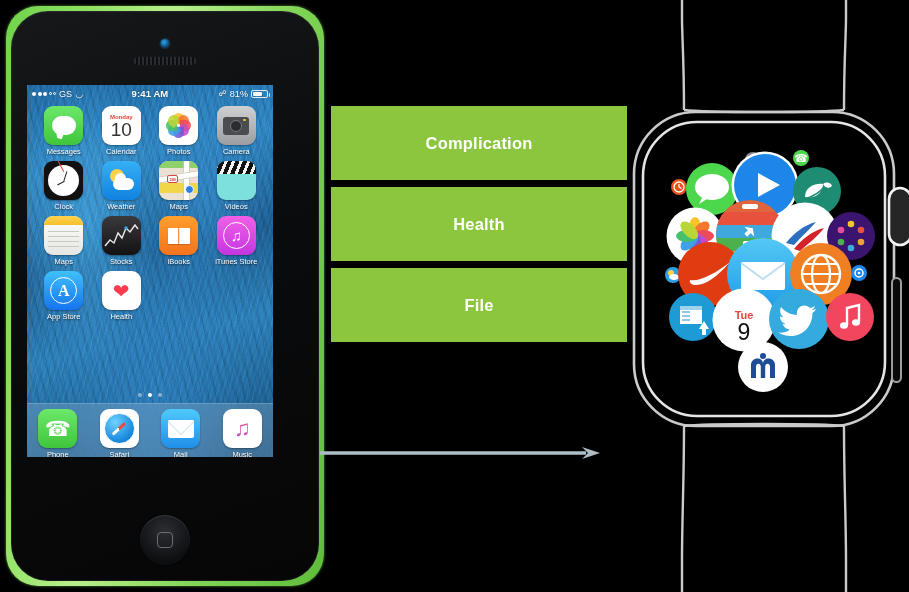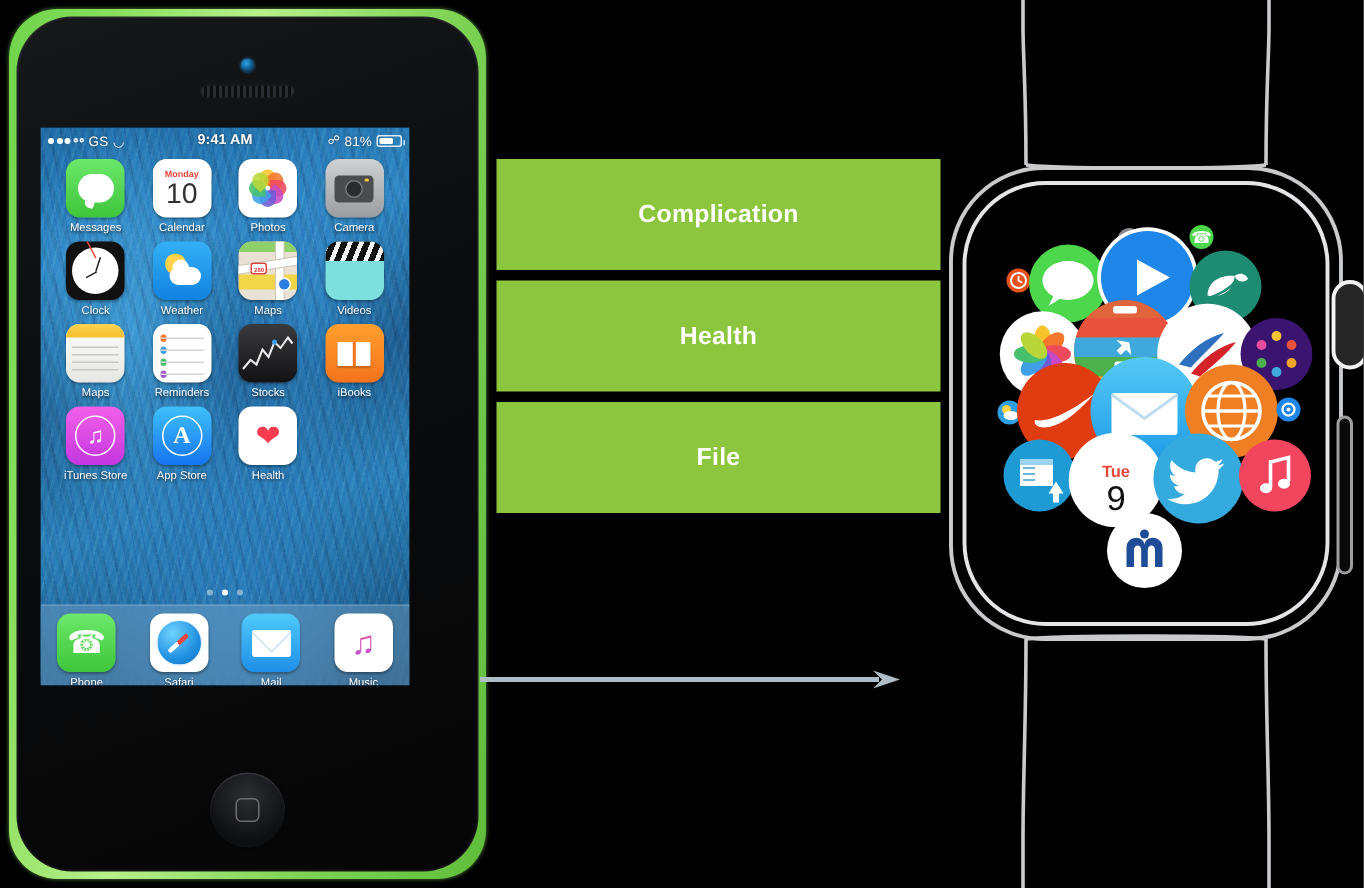--- a/index.html
+++ b/index.html
@@ -324,33 +324,20 @@
           <div class="ic ic-notes">
             <span class="top"></span>
             <span class="ln" style="top:15px"></span>
               <span class="ln" style="top:20px"></span>
             <span class="ln" style="top:25px"></span>
               <span class="ln" style="top:30px"></span>
           </div>
           <div class="lbl">Maps</div>
         </div>
 
-        <div class="app">
-          <div class="ic ic-rem">
-            <span class="dot" style="top:7px;background:#f4772e"></span>
-              <span class="row" style="top:9px"></span>
-            <span class="dot" style="top:15px;background:#3fa0e8"></span>
-              <span class="row" style="top:17px"></span>
-            <span class="dot" style="top:23px;background:#46c06a"></span>
-              <span class="row" style="top:25px"></span>
-            <span class="dot" style="top:31px;background:#a05ad6"></span>
-              <span class="row" style="top:33px"></span>
-          </div>
-          <div class="lbl">Reminders</div>
-        </div>
 
         <div class="app">
           <div class="ic ic-stocks">
             <svg viewBox="0 0 39 39">
                 <polyline points="3,30 8,24 12,27 16,17 20,22 24,12 28,16 33,9 36,13" fill="none" stroke="#eaeaea" stroke-width="1.4"></polyline>
                 <circle cx="24" cy="12" r="1.7" fill="#3fa0e8"></circle>
               </svg>
           </div>
           <div class="lbl">Stocks</div>
         </div>

